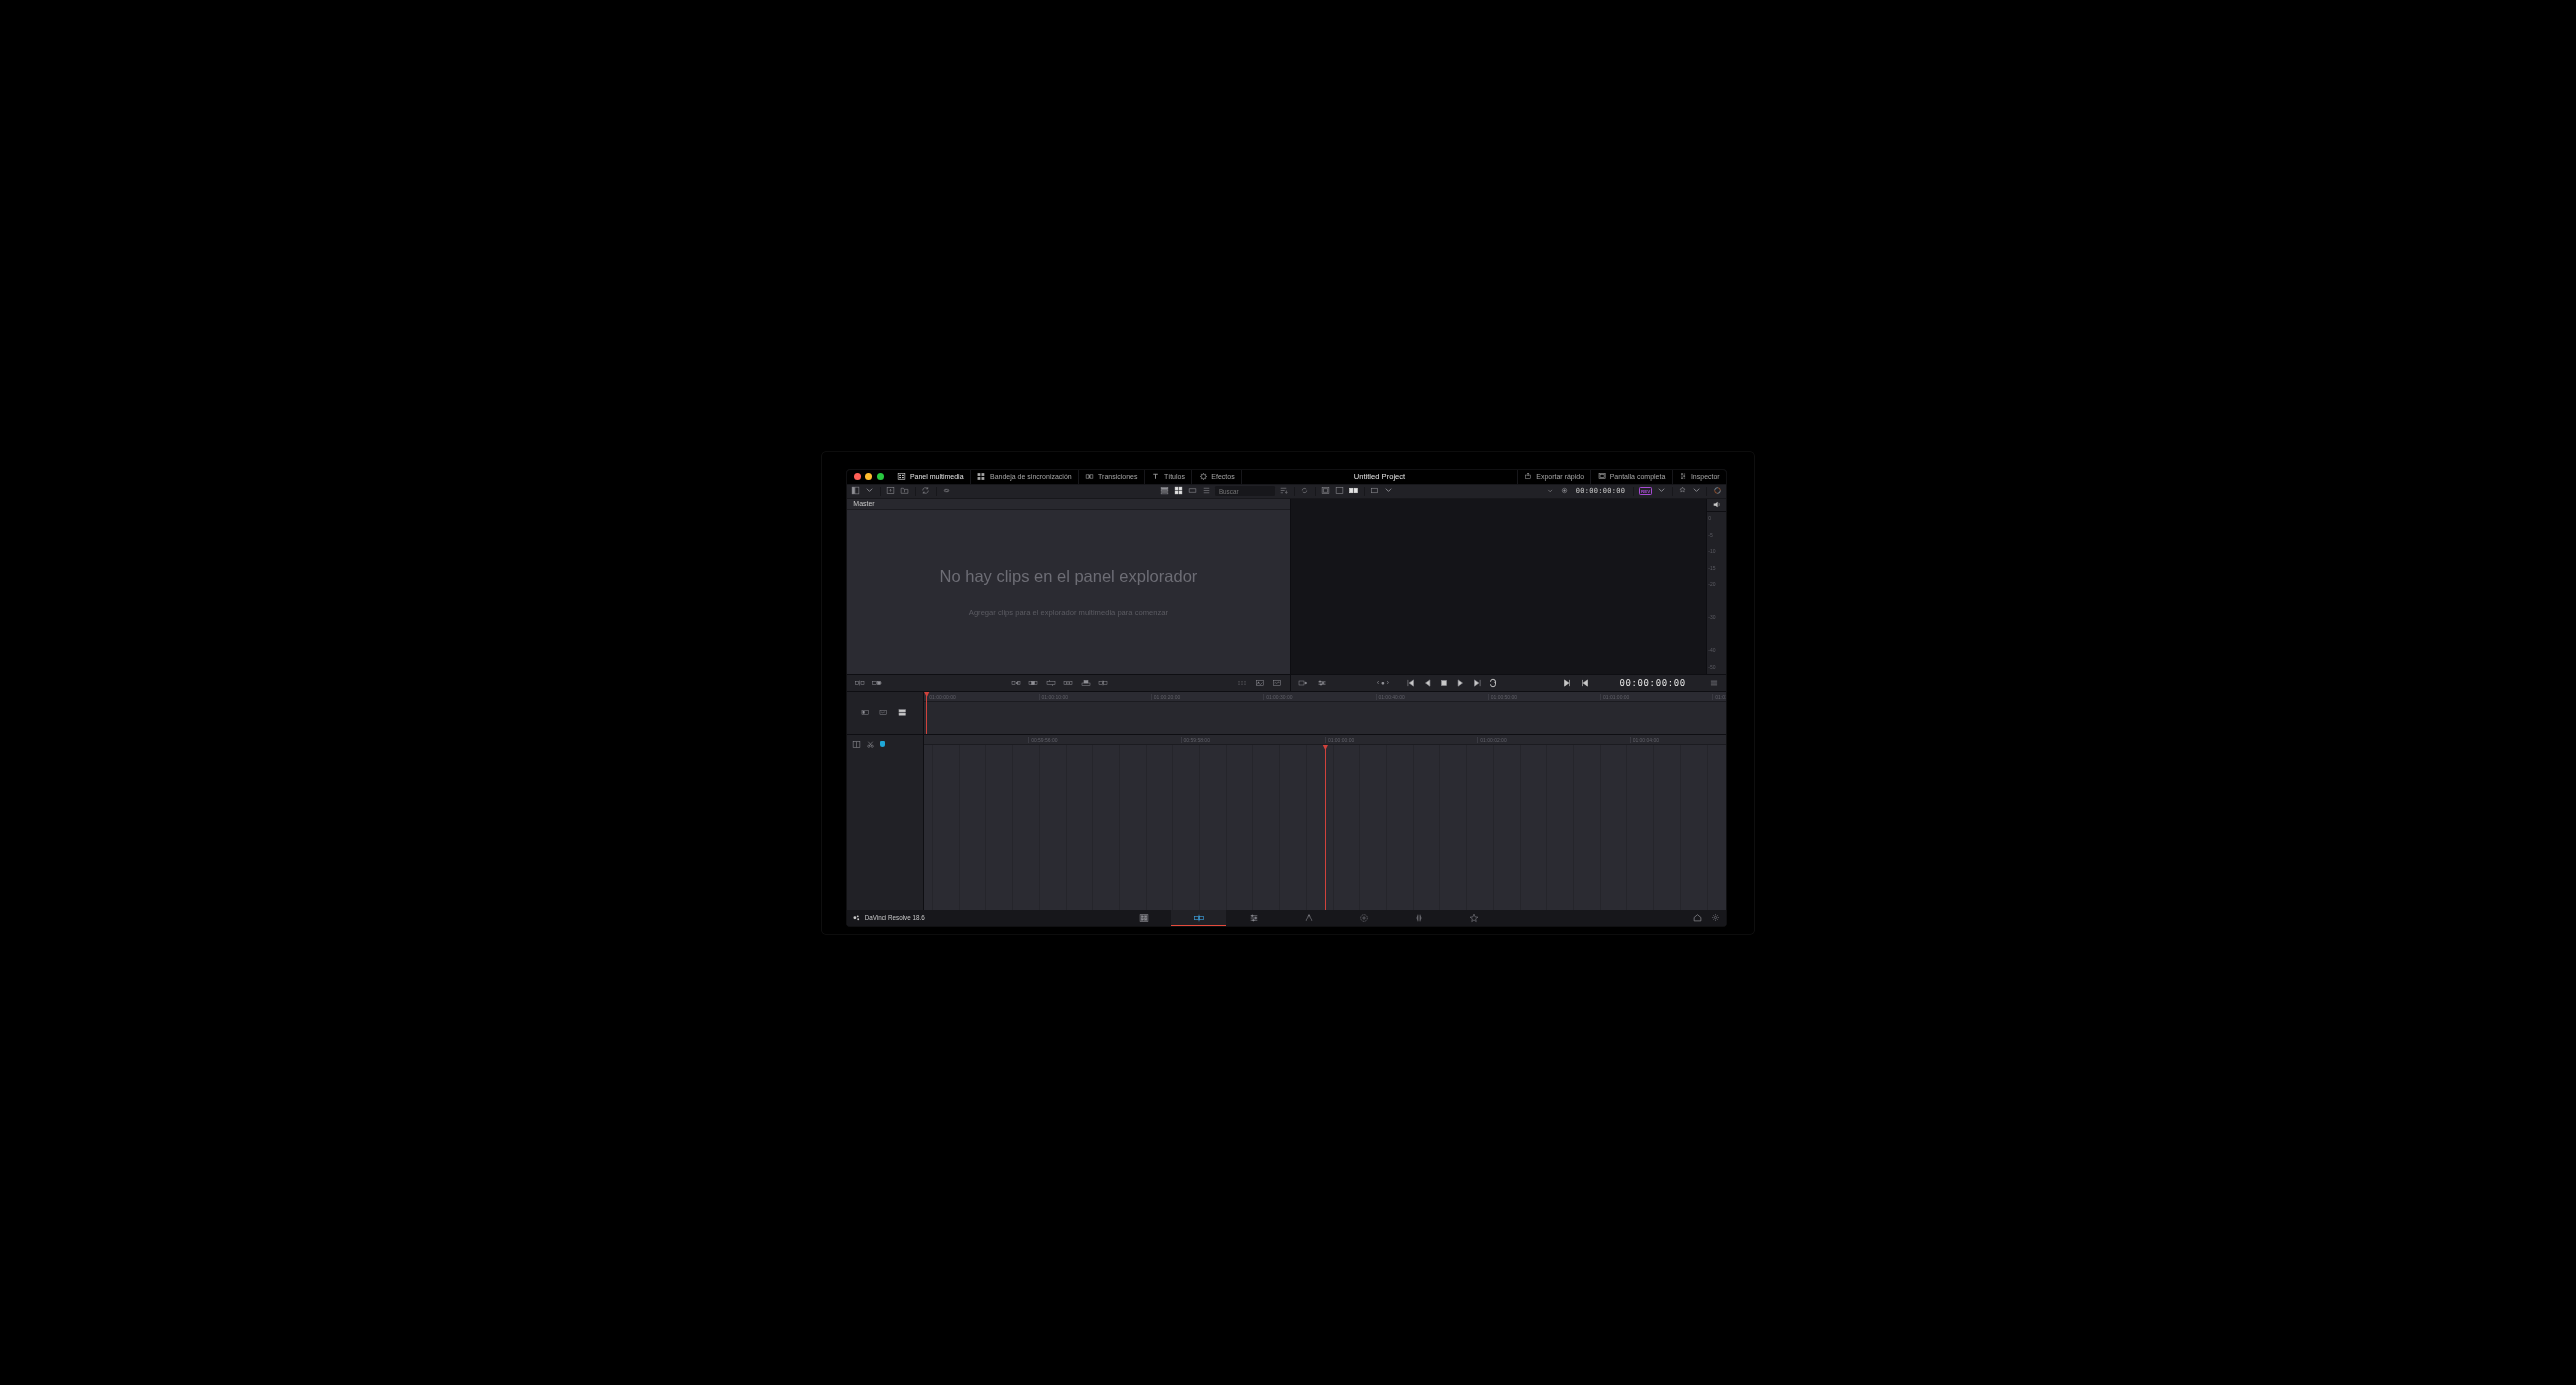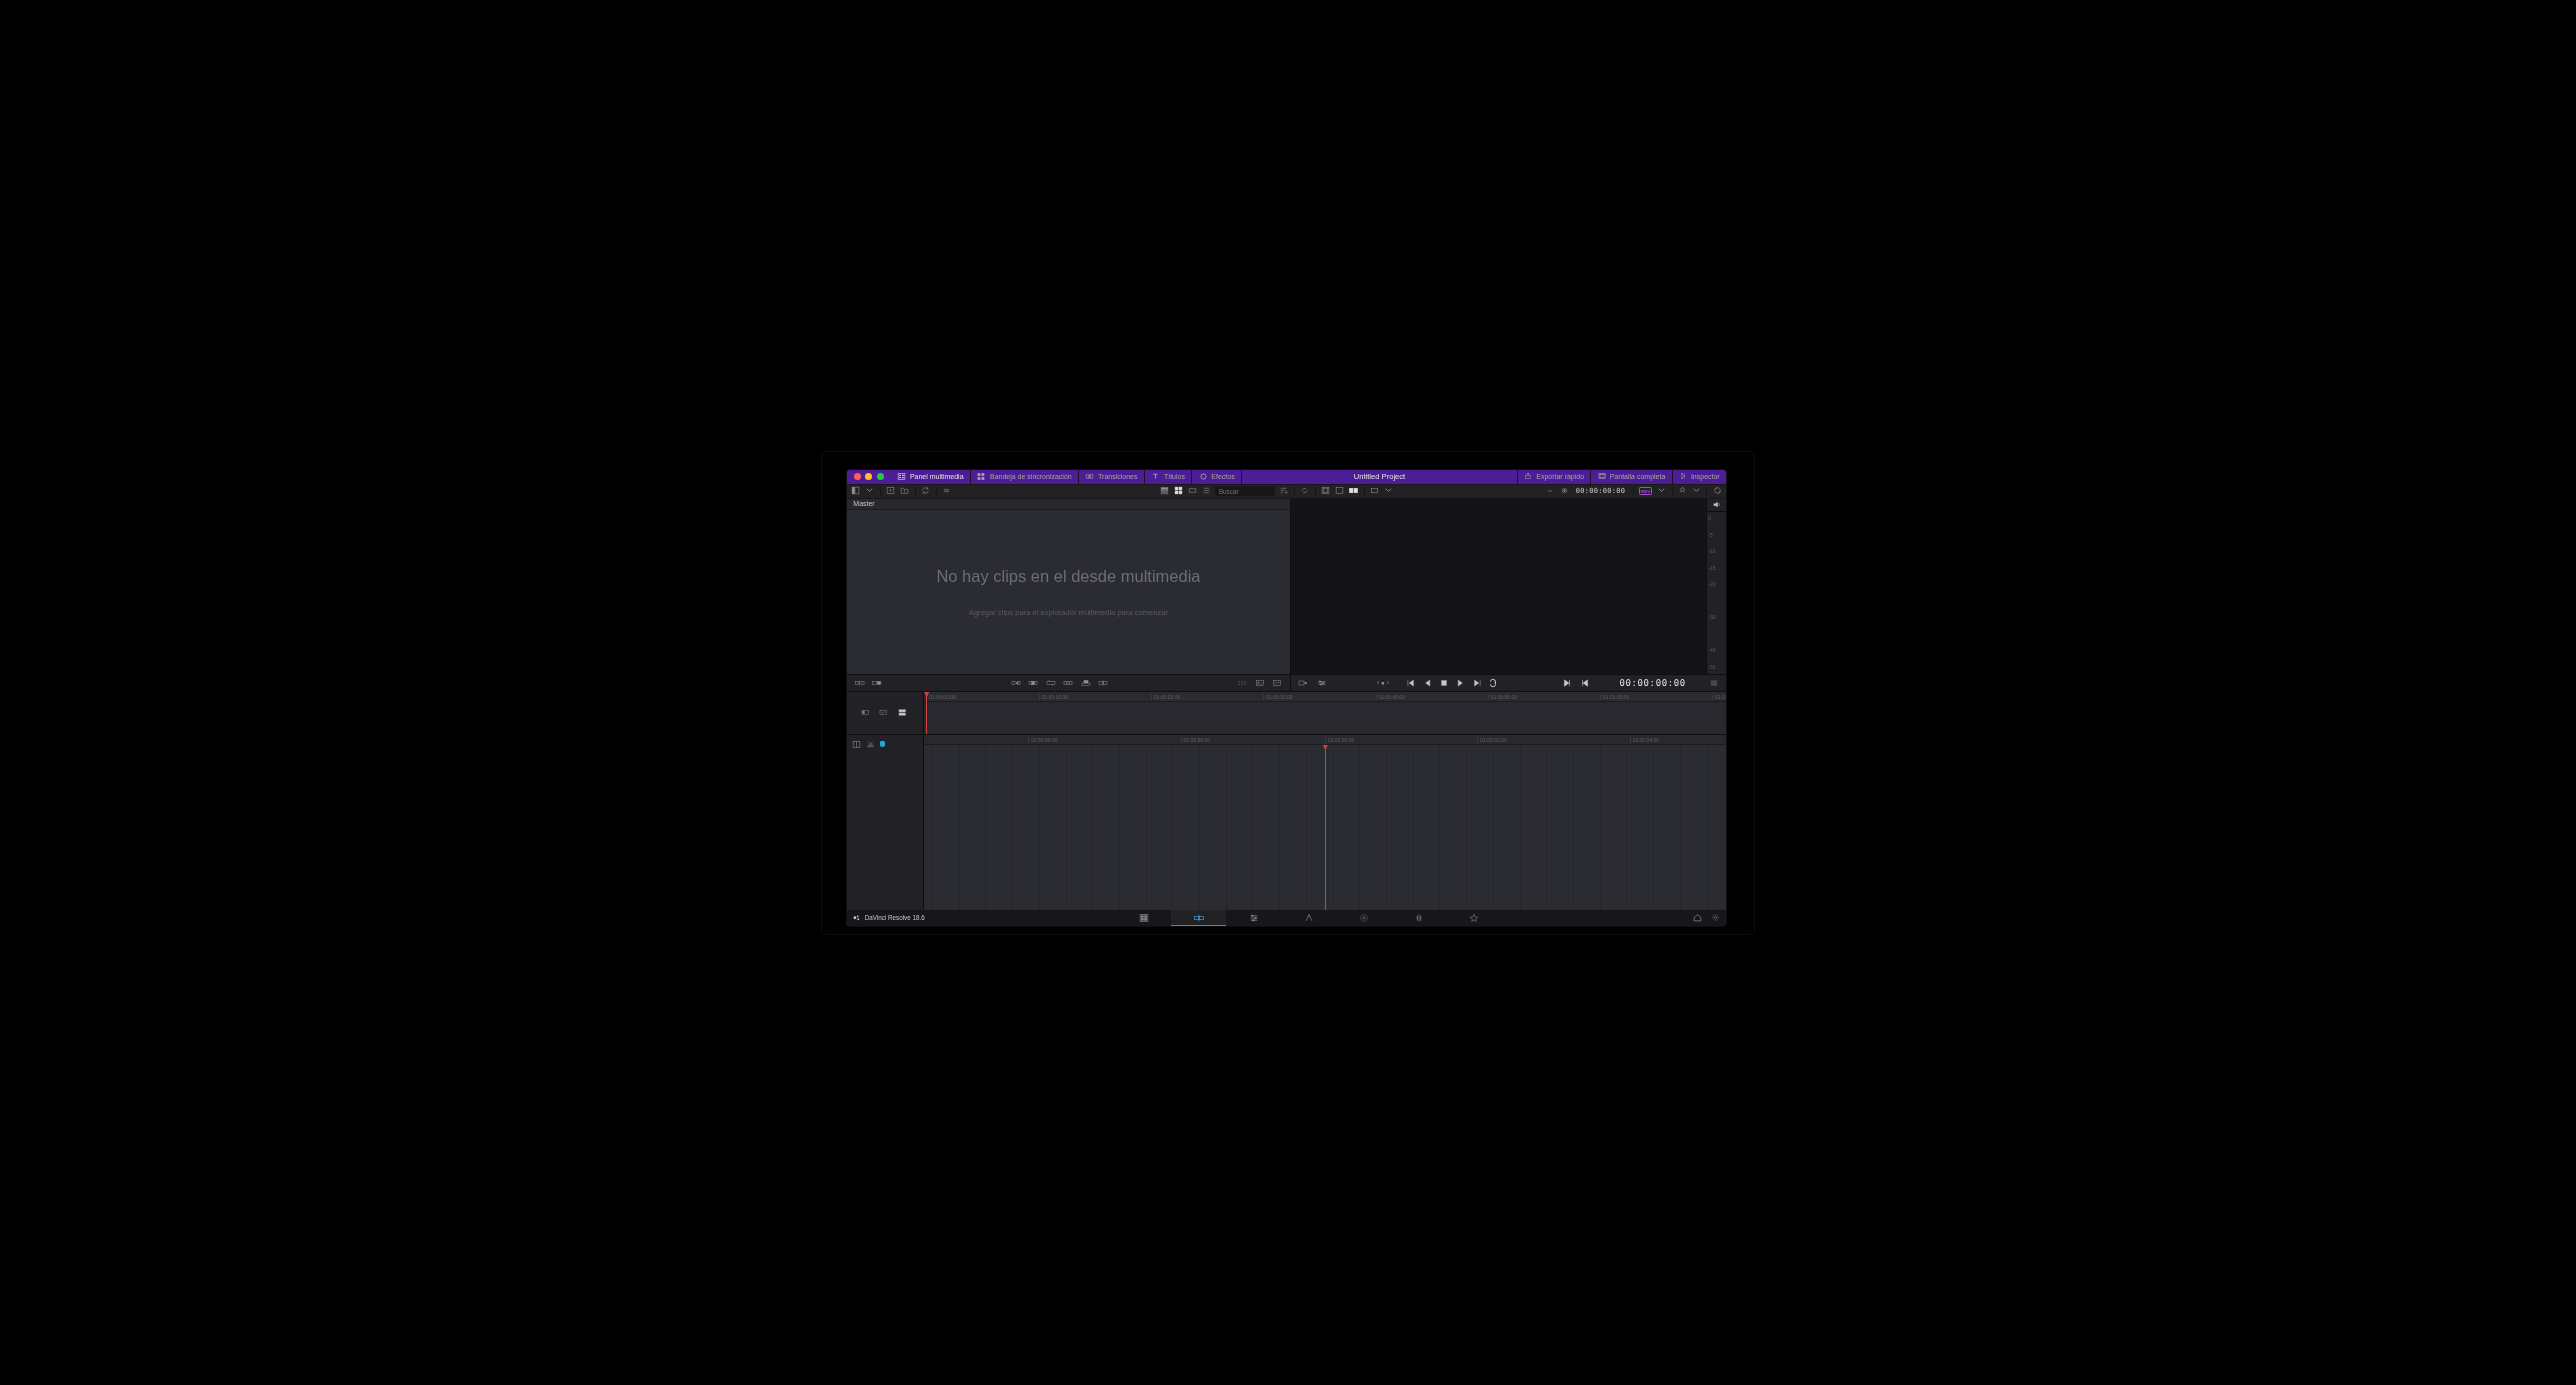--- a/index.html
+++ b/index.html
@@ -2,21 +2,21 @@
 <html style="font-size:10px"><head>
 <meta charset="utf-8">
 <style>
   *{box-sizing:border-box;margin:0;padding:0;font-family:-apple-system,BlinkMacSystemFont,"Segoe UI",Arial,sans-serif;user-select:none}
   html,body{width:100%;height:100%;background:#000}
   body{display:flex;align-items:center;justify-content:center}
   .frame{width:932px;height:482px;background:#000;position:relative;border-radius:3.8px;overflow:hidden;box-shadow:0 0 0 0.6px #1a1a1a}
   .win{position:absolute;left:24px;top:17px;right:27px;bottom:6.3px;background:#28282e;border-radius:3.8px;display:flex;flex-direction:column;overflow:hidden;border:0.6px solid #101012}
 
   
-  .titlebar{height:15px;background:#4c1d95;display:flex;align-items:center;border-bottom:0.6px solid #17171b;flex-shrink:0}
+  .titlebar{height:15px;background:#000000;display:flex;align-items:center;border-bottom:0.6px solid #17171b;flex-shrink:0}
   .traffic{display:flex;gap:4.4px;padding:0 7px}
   .dot{width:7px;height:7px;border-radius:50%}
   .dot.r{background:#ff5f57}.dot.y{background:#febc2e}.dot.g{background:#28c840}
   .tb-tabs{display:flex;align-items:center;height:100%}
   .tb-tab{display:flex;align-items:center;gap:3.8px;padding:0 6.3px;height:100%;font-size:7px;color:#a6a6a6;border-right:0.6px solid #17171b;cursor:pointer}
   .tb-tab.active{color:#e4e4e4}
   .tb-tab svg{width:9px;height:9px;fill:#a6a6a6}
   .tb-tab.active svg{fill:#e4e4e4}
   .tb-title{flex:1;text-align:center;font-size:7.6px;color:#e4e4e4;font-weight:500}
   .tb-right{display:flex;align-items:center;height:100%}
@@ -352,21 +352,21 @@
               <circle cx="8" cy="8" r="5" fill="none" stroke="#3c9dd8" stroke-dasharray="8 8"></circle>
             </svg>
           </div>
     </div>
   </div>
 
   <div class="main">
     <div class="leftpane">
       <div class="bin-header">Master</div>
       <div class="bin-body">
-        <div class="empty-big">No hay clips en el desde multimedia</div>
+        <div class="empty-big">No hay clips en el panel explorador</div>
         <div class="empty-sub">Agregar clips para el explorador multimedia para comenzar</div>
       </div>
     </div>
     <div class="rightpane">
       <div class="viewer"></div>
       <div class="meters">
         <div class="speaker">
               <svg viewBox="0 0 16 16">
                 <path d="M3 6v4h3l4 3V3L6 6z"></path>
                 <path d="M12 5c1 1 1 5 0 6" fill="none" stroke="#c8c8c8"></path>

